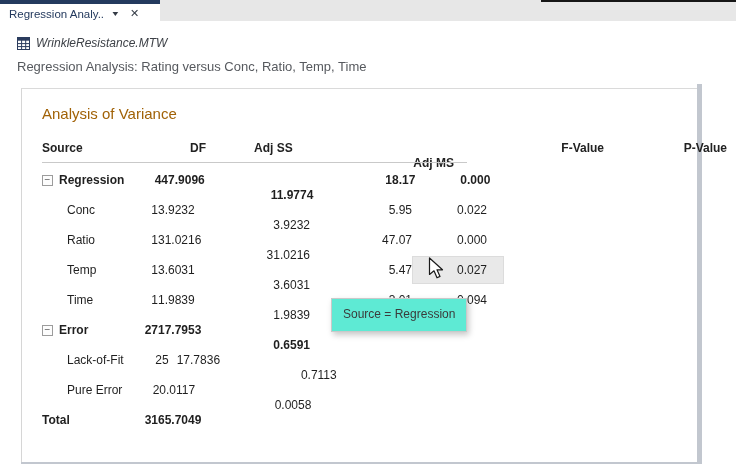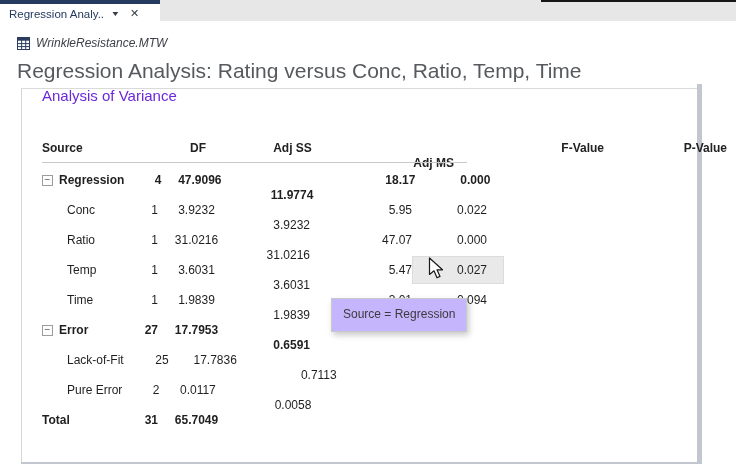--- a/index.html
+++ b/index.html
@@ -19,62 +19,62 @@
   }
   .tab-title { font-size:11.5px; color:#243a5e; white-space:nowrap; overflow:hidden; max-width:94px; }
   .tab-caret { font-size:7px; color:#343b46; margin-left:9px; transform:scaleX(1.4); }
   .tab-close { font-size:11px; color:#343b46; margin-left:11px; }
 
   
   .worksheet-row { position:absolute; left:17px; top:36px; display:flex; align-items:center; gap:6px;font-style:italic; }
   .worksheet-name { font-size:12px; color:#3d4147; }
 
   
-  .page-title { position:absolute; left:17px; top:59px; font-size:21px; color:#56595e; }
+  .page-title { position:absolute; left:17px; top:59px; font-size:13px; color:#56595e; }
 
   
   .pane {
     position:absolute; left:21px; top:88px; width:676px; height:374px;
     background:#fff; border-left:1px solid #d6d6d6; border-top:1px solid #dadada; box-sizing:border-box;
   }
   .pane-bottom { position:absolute; left:21px; top:462px; width:681px; height:2px; background:#c2c7cf; }
   .scrollbar { position:absolute; left:697px; top:84px; width:5px; height:378px; background:#c2c7cf; }
 
-  .anova-heading { position:absolute; left:42px; top:87px; font-size:15px; color:#6d28d9; }
+  .anova-heading { position:absolute; left:42px; top:105px; font-size:15px; color:#a16207; }
 
   
   .anova-table { position:absolute; left:41px; top:133px; width:440px; }
   .t-row {
     position:absolute; left:0; width:436px; height:30px;
     display:flex; align-items:center; font-size:12px; color:#1f1f1f;
   }
   .t-row.bold { font-weight:bold; }
   .t-head { top:0; font-weight:bold; color:#222;gap:48px; }
   .head-rule { position:absolute; left:1px; top:29px; width:425px; height:1px; background:#c9c9c9; }
   .c-src { flex:0 0 80px; display:flex; align-items:center; padding-left:1px; box-sizing:border-box; white-space:nowrap; }
   .c-src.ind1 { padding-left:26px;text-align:center; }
   .c-df { flex:0 0 37px; text-align:right; }
-  .c-ss { flex:0 0 77px; text-align:center; }
+  .c-ss { flex:0 0 77px; text-align:left; }
   .c-ms { flex:0 0 75px; text-align:right;margin-top:30px; }
   .c-f  { flex:0 0 75px; text-align:right;padding-left:27px; }
   .c-p  { flex:0 0 92px; text-align:right; padding-right:17px; box-sizing:border-box; }
   .collapse-box {
     display:inline-block; width:11px; height:11px; box-sizing:border-box;
     border:1px solid #9c9c9c; background:#fdfdfd; color:#555;
     font-size:10px; line-height:8px; text-align:center; margin-right:6px; font-weight:normal;
   }
   .c-p.hl {
     background:#e9e9e9; box-shadow:inset 0 0 0 1px #dcdcdc;
     height:28px; display:flex; align-items:center; justify-content:flex-end;
   }
 
   
   .tooltip {
     position:absolute; left:331px; top:298px; z-index:5;
-    background:#c4b5fd; border:1px solid #c9c9c9;
+    background:#5eead4; border:1px solid #c9c9c9;
     box-shadow:2px 3px 6px rgba(0,0,0,0.22);
     padding:5px 11px 7px 11px; font-size:12px; color:#3b3b3b; line-height:20px;
     white-space:nowrap;
   }
 
   
   .cursor { position:absolute; left:428px; top:257px; z-index:6; }
 </style>
 </head>
 <body>

